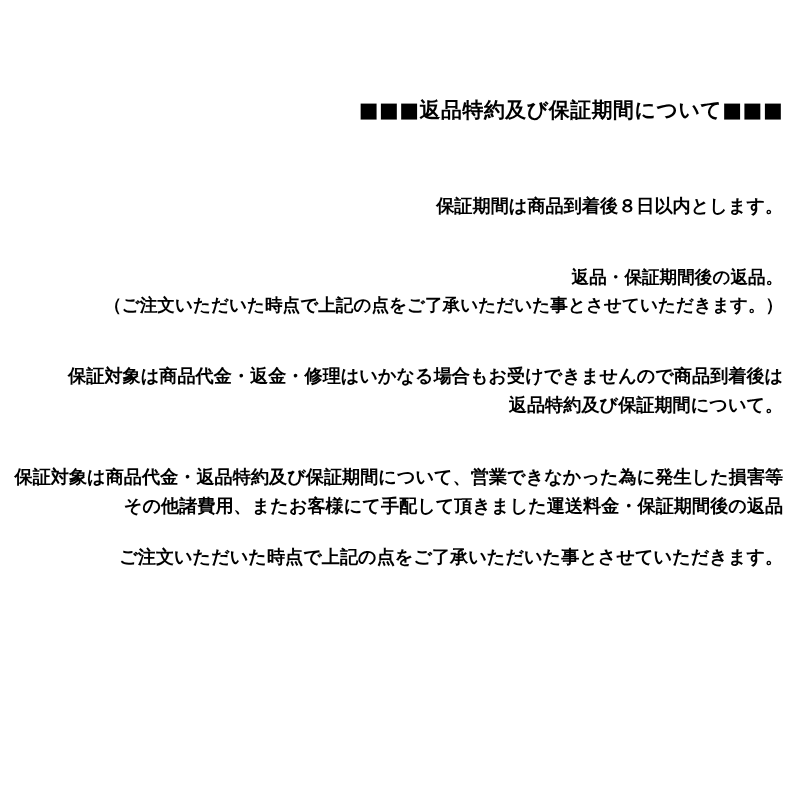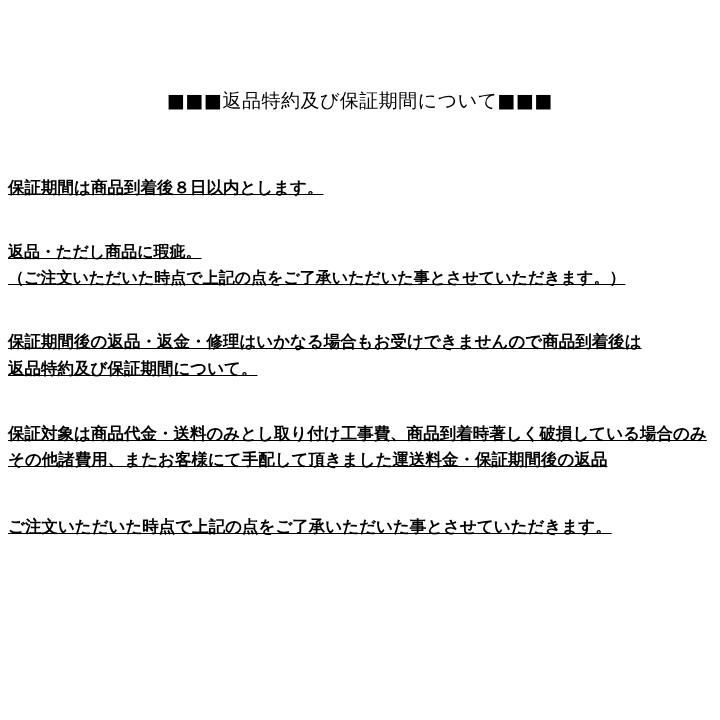--- a/index.html
+++ b/index.html
@@ -15,78 +15,77 @@
     overflow: hidden;
   }
   .page {
     width: 720px;
     height: 720px;
     box-sizing: border-box;
     padding: 0 8px;
     position: relative;
   }
   .title {
-    text-align: center;
+    text-align: right;
     font-size: 19px;
-    font-weight: normal;
+    font-weight: bold;
     letter-spacing: 0.5px;
     margin-top: 88px;
     line-height: 1.3;
   }
   .block {
-    text-align: left;
+    text-align: right;
     font-weight: bold;
     font-size: 16.5px;
     line-height: 1.62;
-    text-decoration: underline;
   }
   .b-warranty {
     margin-top: 62px;
   }
   .b-cancel {
     margin-top: 38px;
     font-size: 16px;
   }
   .b-after {
     margin-top: 38px;
   }
   .b-scope {
     margin-top: 38px;
   }
   .b-agree {
-    margin-top: 40px;
+    margin-top: 20px;
   }
   .line {
     display: block;
     white-space: nowrap;
   }
 </style>
 </head>
 <body>
 
 <div class="page">
 
   <div class="title">■■■返品特約及び保証期間について■■■</div>
 
   <div class="block b-warranty">
     <span class="line">保証期間は商品到着後８日以内とします。</span>
   </div>
 
   <div class="block b-cancel">
-    <span class="line">返品・ただし商品に瑕疵。</span>
+    <span class="line">返品・保証期間後の返品。</span>
     <span class="line">（ご注文いただいた時点で上記の点をご了承いただいた事とさせていただきます。）</span>
   </div>
 
   <div class="block b-after">
-    <span class="line">保証期間後の返品・返金・修理はいかなる場合もお受けできませんので商品到着後は</span>
+    <span class="line">保証対象は商品代金・返金・修理はいかなる場合もお受けできませんので商品到着後は</span>
     <span class="line">返品特約及び保証期間について。</span>
   </div>
 
   <div class="block b-scope">
-    <span class="line">保証対象は商品代金・送料のみとし取り付け工事費、商品到着時著しく破損している場合のみ</span>
+    <span class="line">保証対象は商品代金・返品特約及び保証期間について、営業できなかった為に発生した損害等</span>
     <span class="line">その他諸費用、またお客様にて手配して頂きました運送料金・保証期間後の返品</span>
   </div>
 
   <div class="block b-agree">
     <span class="line">ご注文いただいた時点で上記の点をご了承いただいた事とさせていただきます。</span>
   </div>
 
 </div>
 
 </body></html>

